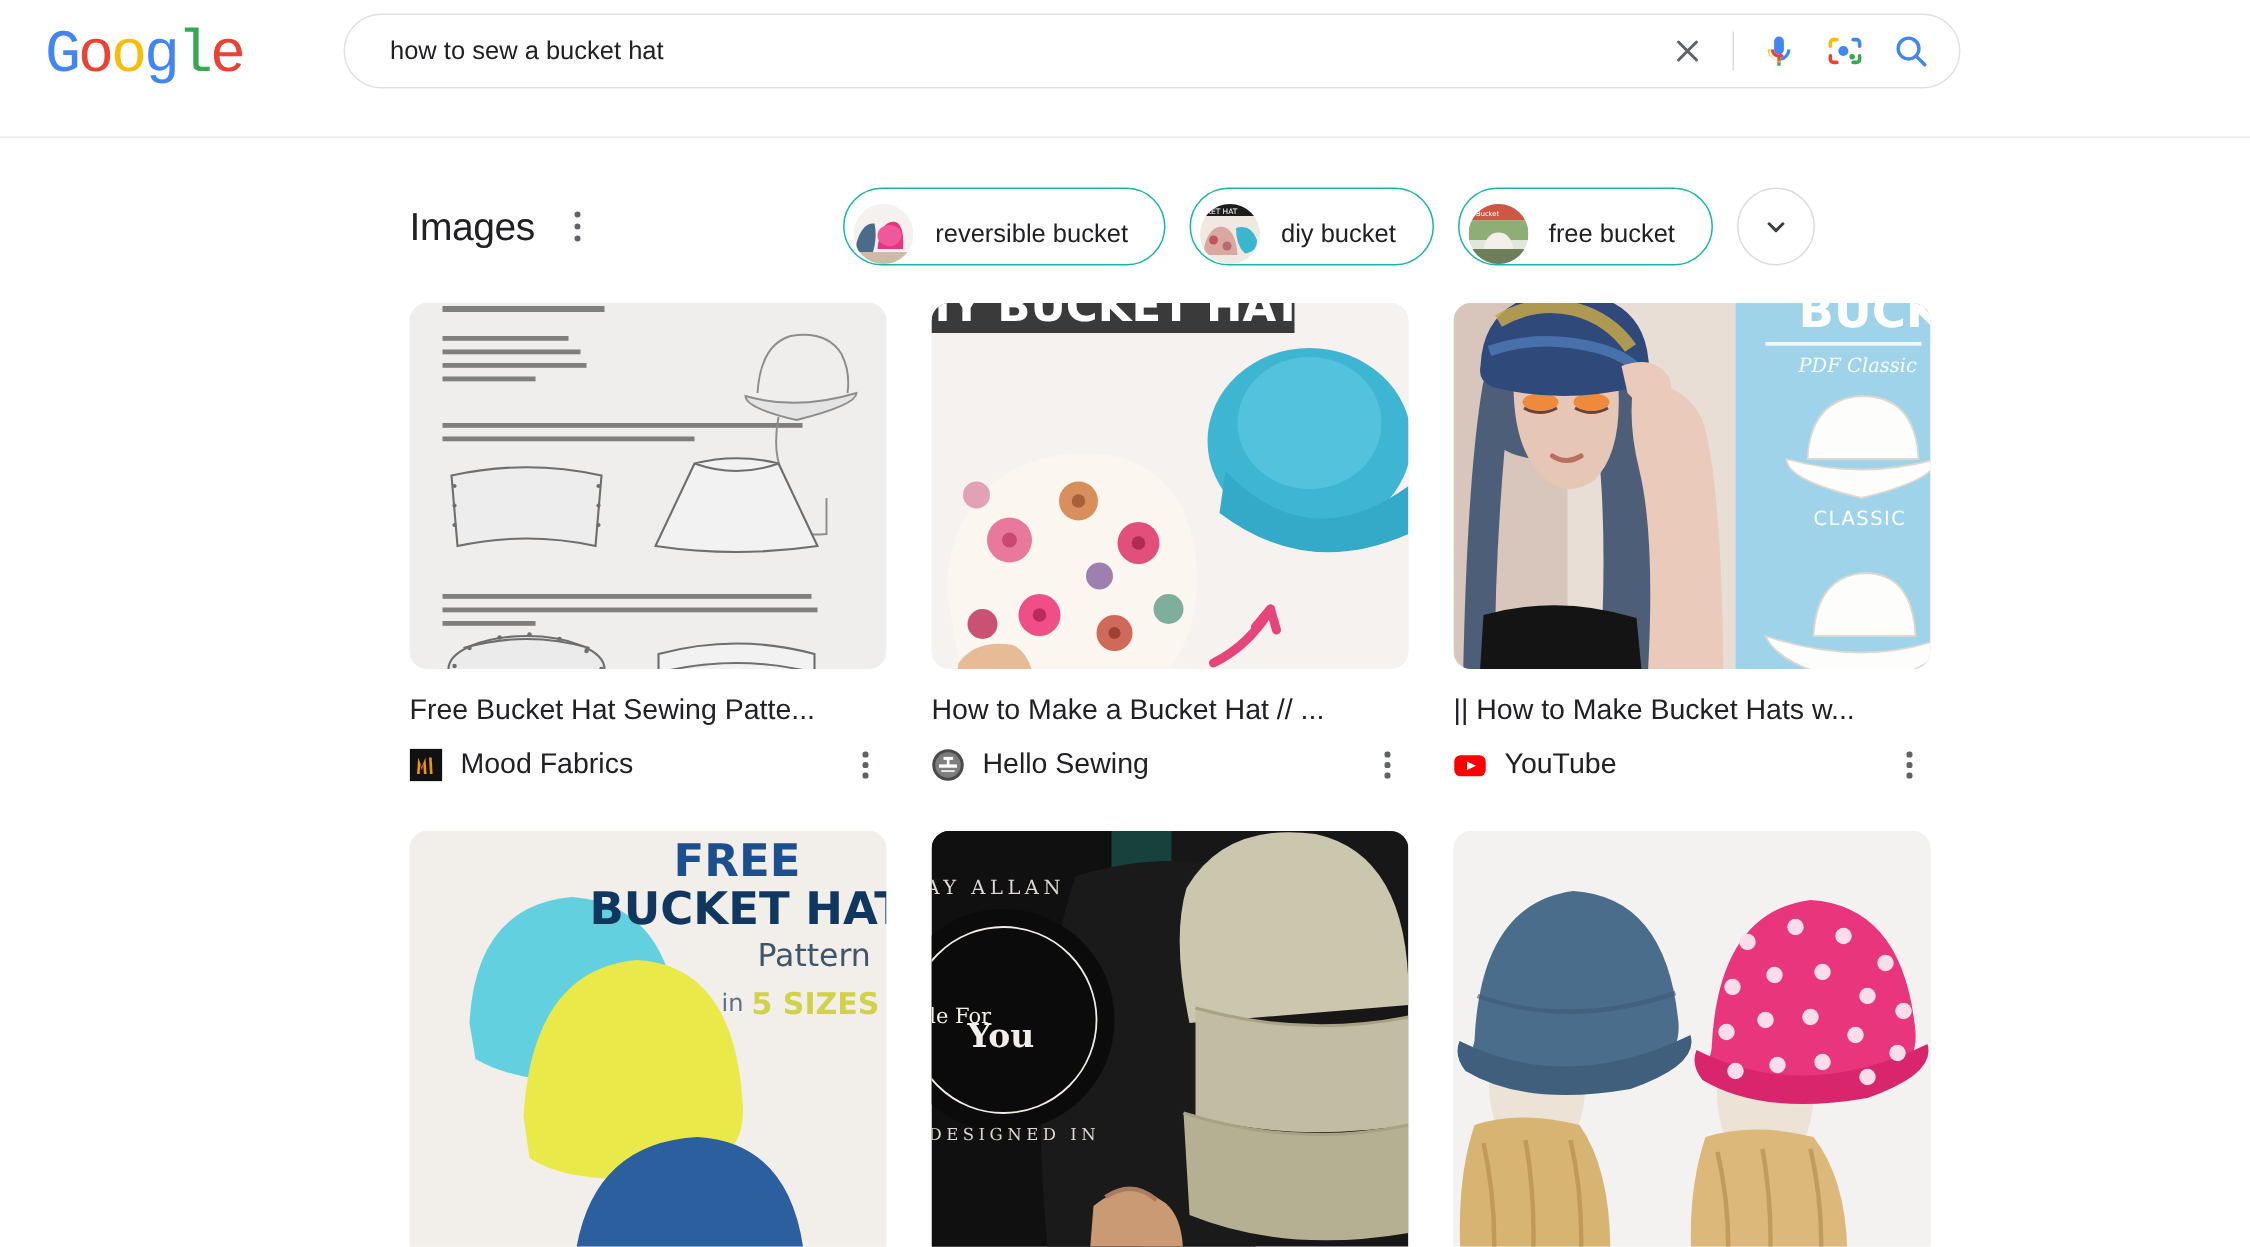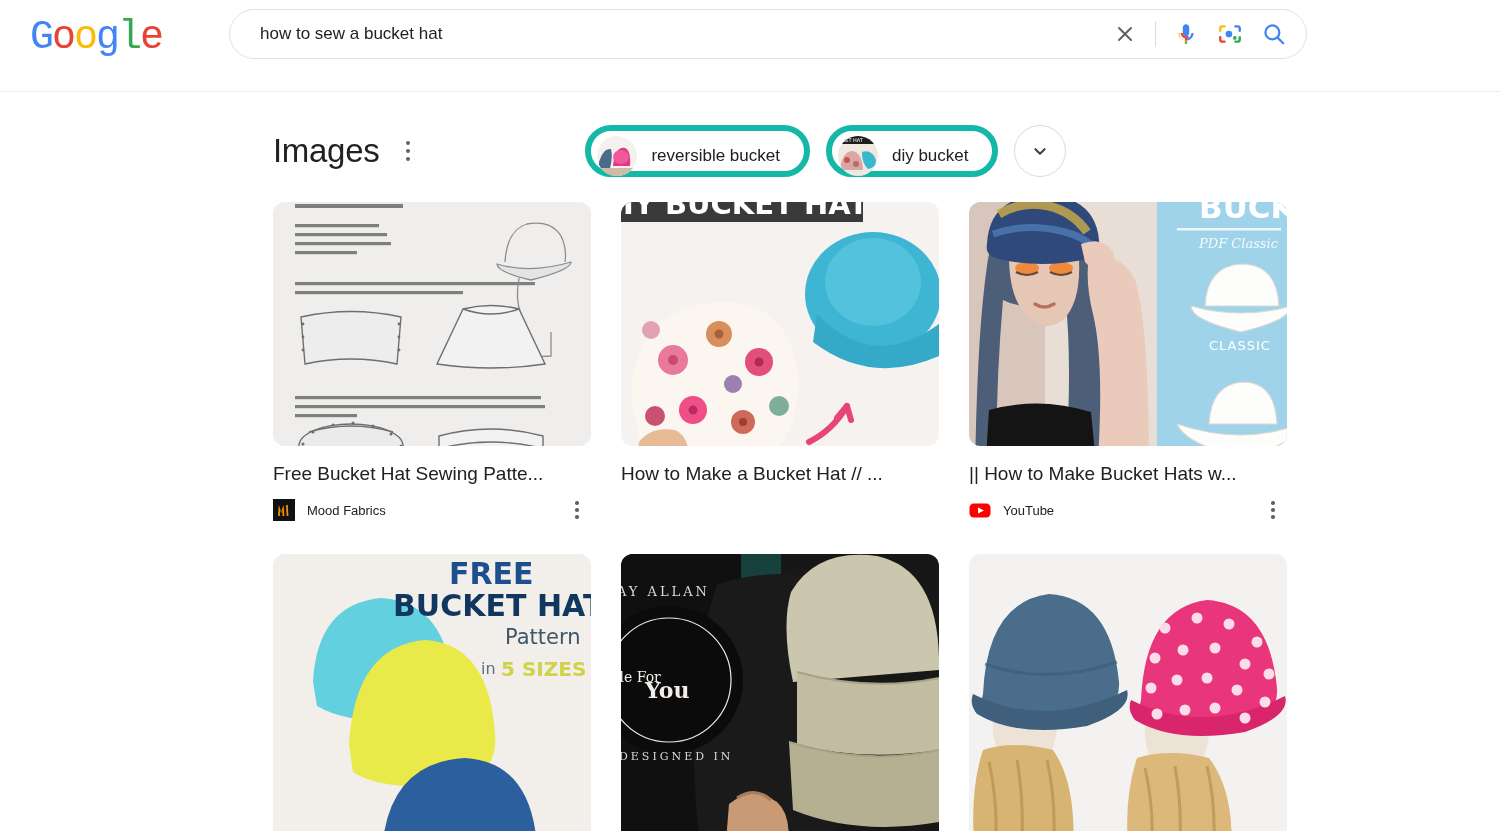--- a/index.html
+++ b/index.html
@@ -74,21 +74,21 @@
     padding-top: 0;
   }
 
   .toolbar {
     display: flex;
     align-items: center;
     height: 110px;
     padding-top: 8px;
   }
   .page-title {
-    font-size: 33px;
+    font-size: 26px;
     color: #202124;
     font-weight: 400;
     letter-spacing: -0.3px;
     font-family: "Liberation Sans", sans-serif;
   }
   .kebab {
     display: flex;
     flex-direction: column;
     align-items: center;
     justify-content: center;
@@ -108,21 +108,21 @@
     display: flex;
     align-items: center;
     gap: 16px;
     margin-left: 160px;
   }
   .chip {
     display: flex;
     align-items: center;
     height: 52px;
     padding: 10px 24px 0 6px;
-    border: 6px solid #14b8a6;
+    border: 1px solid #14b8a6;
     border-radius: 26px;
     background: #fff;
     cursor: pointer;
     gap: 14px;
     text-align: center;
   }
   .chip-thumb {
     width: 40px; height: 40px;
     border-radius: 50%;
     flex: none;
@@ -180,21 +180,21 @@
     height: 28px;
   }
   .favicon {
     width: 22px; height: 22px;
     flex: none;
     margin-right: 12px;
     overflow: hidden;
     position: relative;
   }
   .source {
-    font-size: 13px;
+    font-size: 19px;
     color: #202124;
     white-space: nowrap;
     overflow: hidden;
     text-overflow: ellipsis;
     flex: 1;
   }
   .row-spacer { height: 30px; }
   .card-kebab {
     display: flex;
     flex-direction: column;
@@ -297,20 +297,33 @@
             <text x="4" y="6.4" font-size="5" fill="#fff" font-family="DejaVu Sans, sans-serif">KET HAT</text>
             <path d="M2 34 Q4 16 14 15 Q24 16 25 34 Z" fill="#d9a8a0"></path>
             <circle cx="9" cy="24" r="3" fill="#c4545a"></circle>
             <circle cx="18" cy="28" r="3" fill="#b86a72"></circle>
             <path d="M24 16 Q34 13 38 24 Q38 32 30 33 Q24 28 24 16 Z" fill="#3bb6cf"></path>
           </svg>
         </div>
         <div class="chip-label">diy bucket</div>
       </div>
 
+      <div class="chip">
+        <div class="chip-thumb">
+          <svg viewBox="0 0 40 40" aria-hidden="true">
+            <rect width="40" height="40" fill="#dfe6dc"></rect>
+            <rect x="0" y="0" width="40" height="11" fill="#cf5643"></rect>
+            <text x="5" y="8" font-size="4.5" fill="#fff" font-family="DejaVu Sans, sans-serif">Bucket</text>
+            <rect x="0" y="11" width="40" height="13" fill="#8fae76"></rect>
+            <path d="M10 30 Q12 19 20 19 Q28 19 30 30 Z" fill="#f2f0ea"></path>
+            <rect x="0" y="30" width="40" height="10" fill="#6d7e5a"></rect>
+          </svg>
+        </div>
+        <div class="chip-label">free bucket</div>
+      </div>
 
       <div class="chip-more">
         <svg width="22" height="22" viewBox="0 0 24 24" aria-hidden="true">
           <path d="M7 10 L12 15 L17 10" stroke="#3c4043" stroke-width="2.2" fill="none" stroke-linecap="round" stroke-linejoin="round"></path>
         </svg>
       </div>
     </div>
   </div>
 
   <div class="grid">
@@ -432,20 +445,38 @@
 
           <rect x="-8" y="12" width="250" height="36" fill="#111" opacity="0.82"></rect>
           <text x="2" y="40" font-family="DejaVu Sans, sans-serif" font-size="29" font-weight="bold" fill="#fff">IY BUCKET HAT</text>
 
           <path d="M188 268 Q212 256 226 232" stroke="#e8447c" stroke-width="6" fill="none" stroke-linecap="round"></path>
           <path d="M226 232 L216 244 M226 232 L230 246" stroke="#e8447c" stroke-width="6" fill="none" stroke-linecap="round"></path>
           <text x="204" y="292" font-family="DejaVu Sans, sans-serif" font-size="30" font-weight="bold" fill="#ef5f96">reversib</text>
         </svg>
       </div>
       <div class="card-title">How to Make a Bucket Hat // ...</div>
+      <div class="card-meta">
+        <div class="favicon">
+          <svg viewBox="0 0 22 22" aria-hidden="true">
+            <circle cx="11" cy="11" r="10.5" fill="#4a4a4a"></circle>
+            <circle cx="11" cy="11" r="8.5" fill="#7e7e7e"></circle>
+            <rect x="5" y="10.6" width="12" height="2.2" fill="#fff"></rect>
+            <rect x="8" y="5.6" width="6.4" height="2" fill="#fff"></rect>
+            <rect x="10.2" y="6.4" width="1.8" height="4.6" fill="#fff"></rect>
+            <rect x="6.5" y="14.4" width="9" height="1.3" fill="#e8e8e8"></rect>
+          </svg>
+        </div>
+        <div class="source">Hello Sewing</div>
+        <div class="card-kebab">
+            <i></i>
+            <i></i>
+            <i></i>
+          </div>
+      </div>
     </div>
 
     <div class="card">
       <div class="thumb">
         <svg viewBox="0 0 318 300" preserveAspectRatio="xMidYMid slice" aria-hidden="true">
           <rect width="318" height="300" fill="#efe8e2"></rect>
 
           <rect x="0" y="0" width="188" height="300" fill="#e9ded6"></rect>
           <rect x="0" y="0" width="76" height="300" fill="#d8c5bb"></rect>
 

